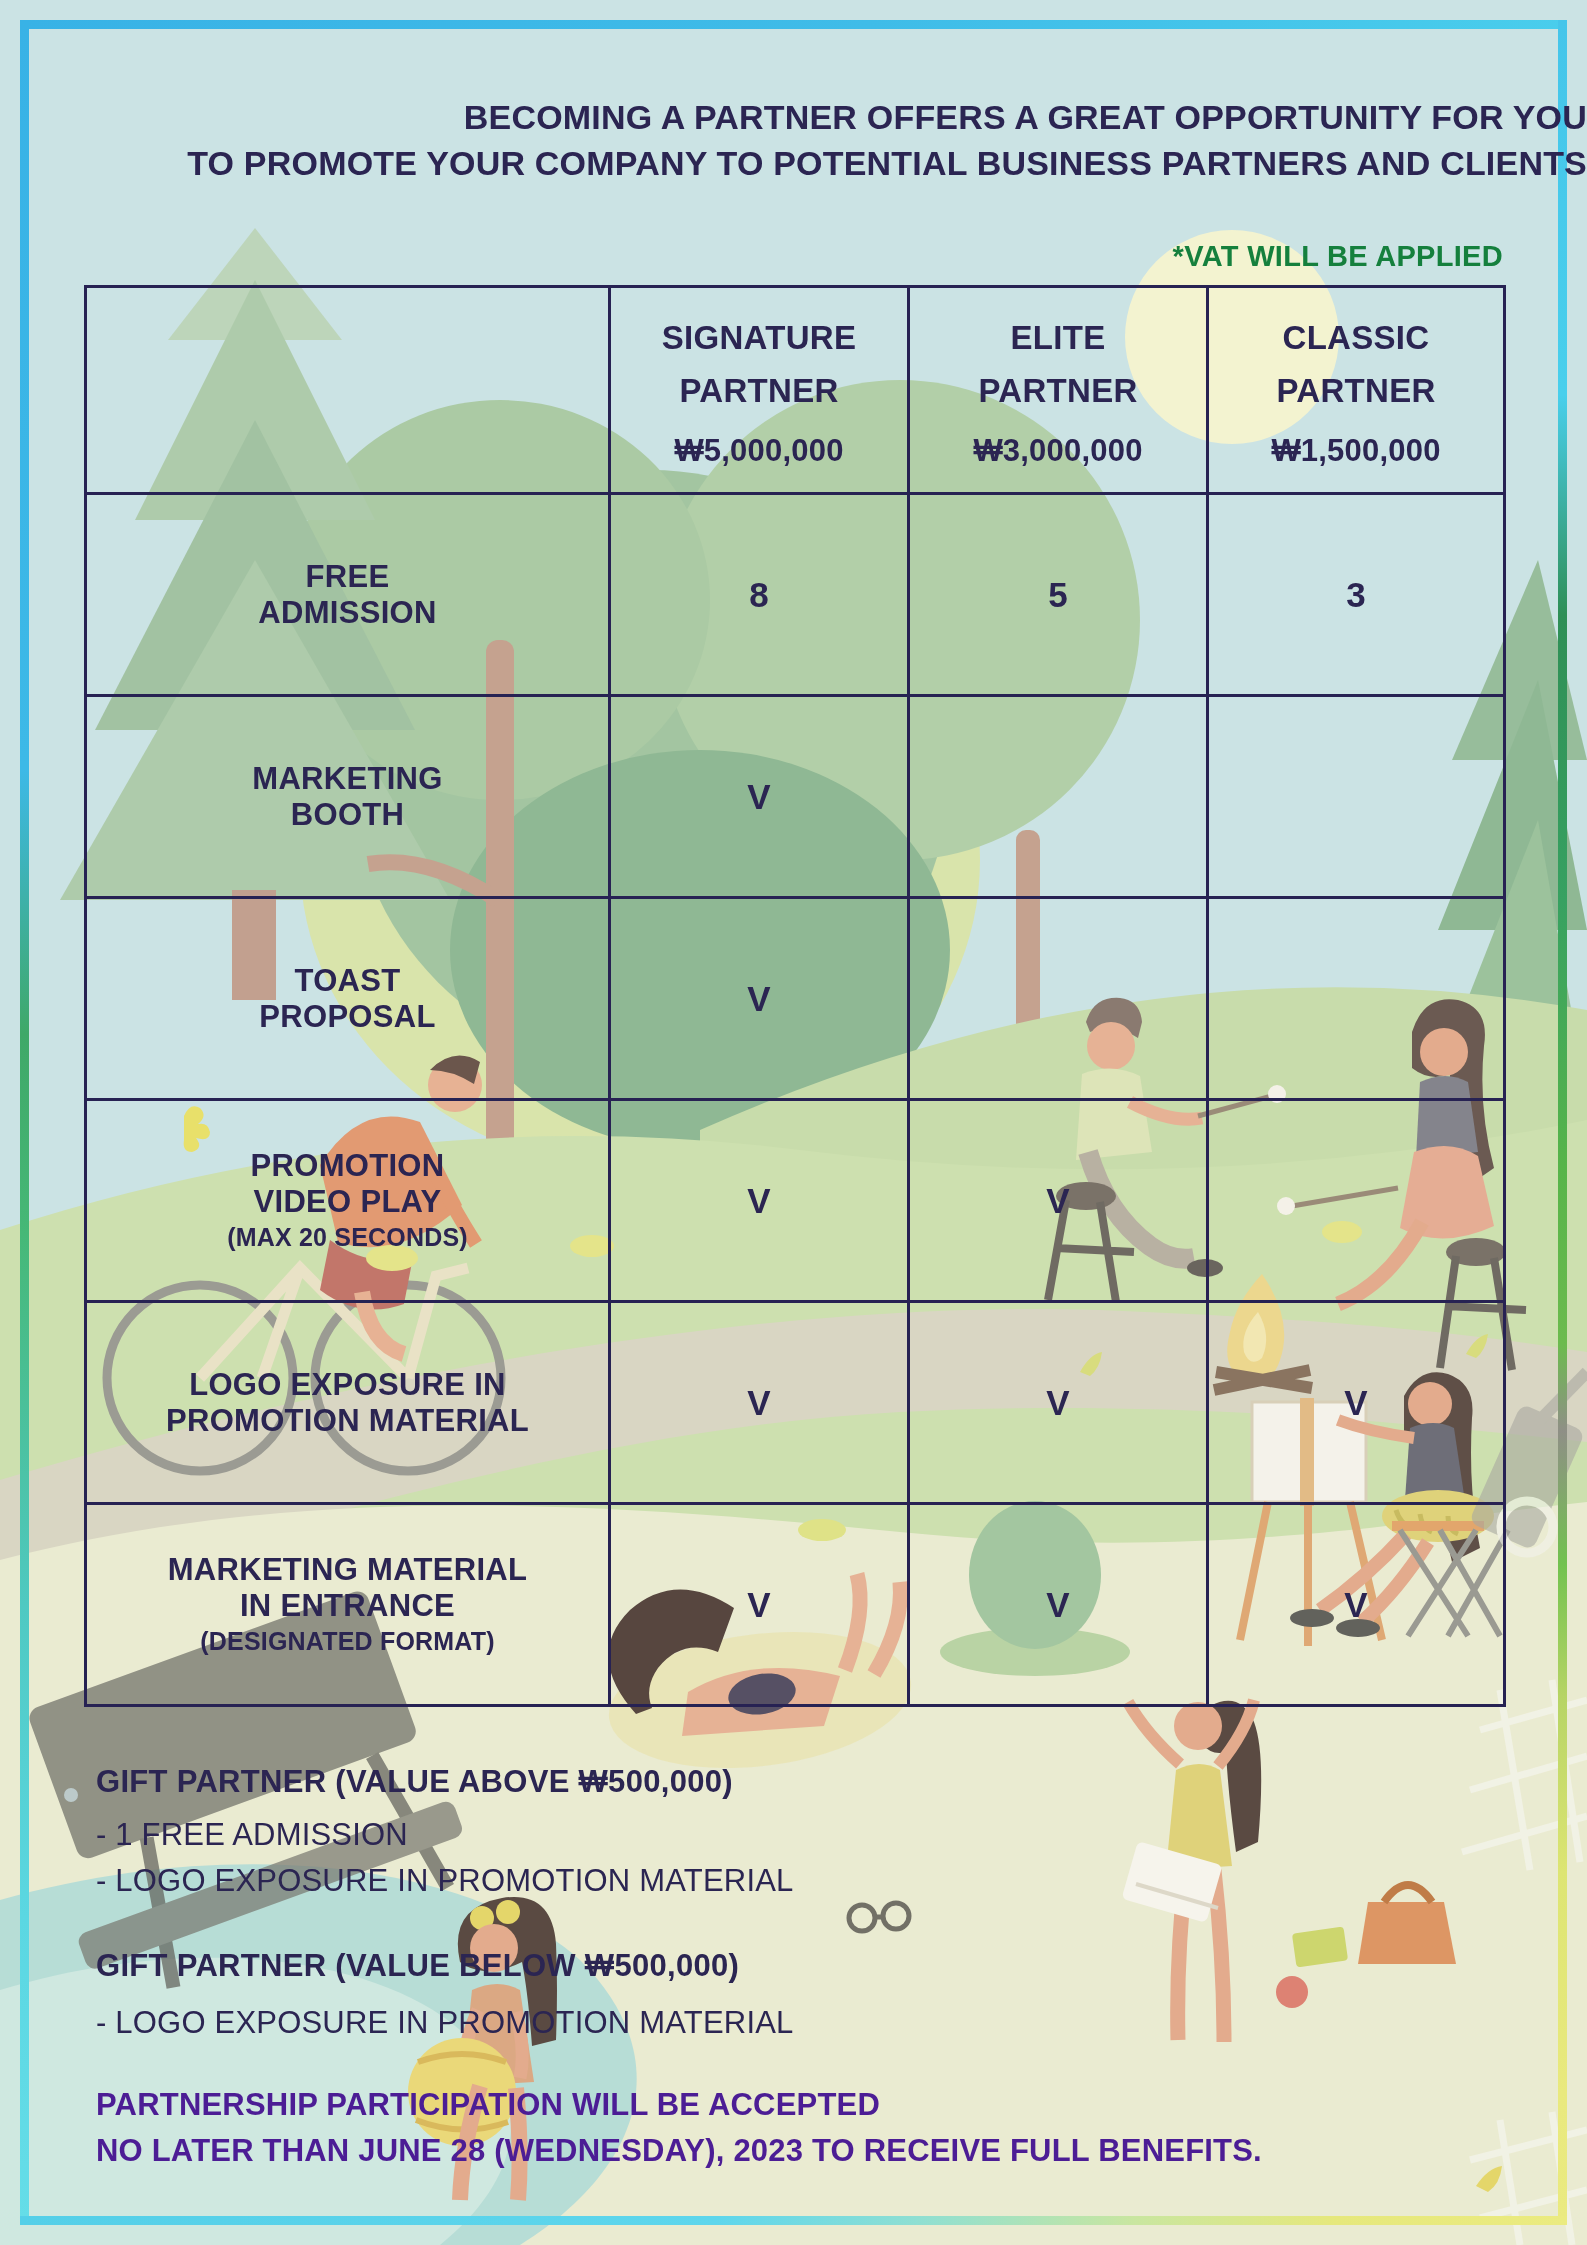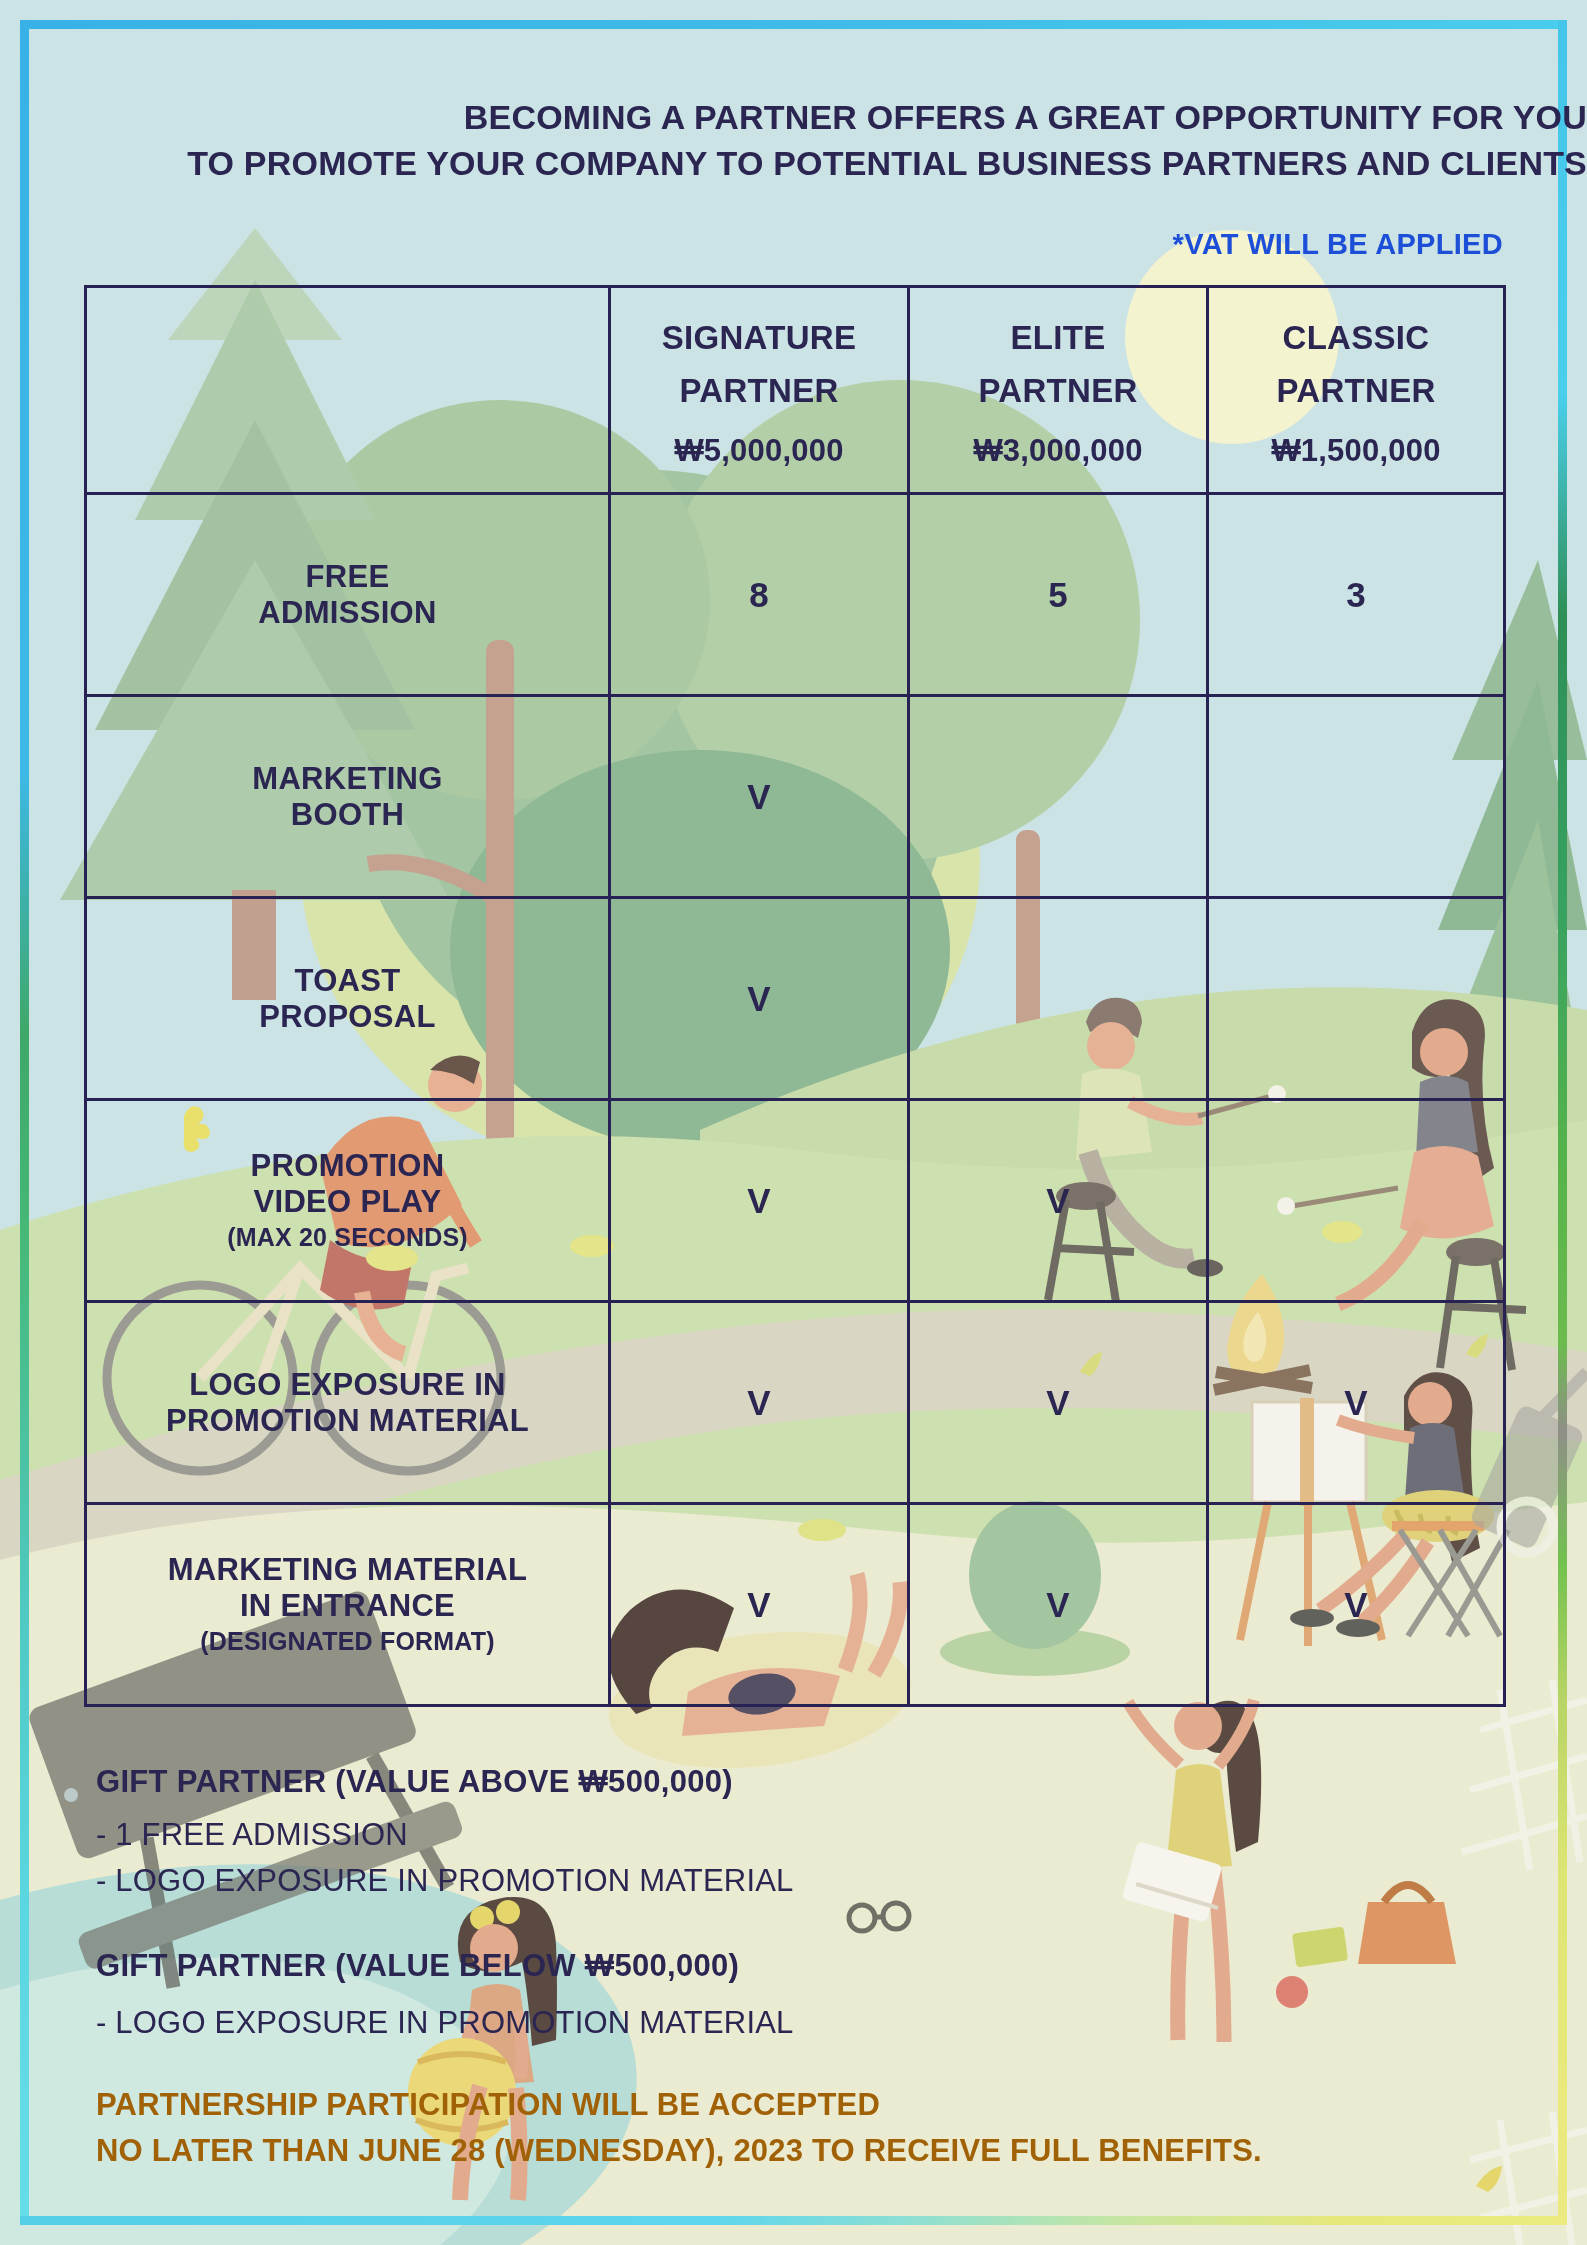--- a/index.html
+++ b/index.html
@@ -19,22 +19,22 @@
     background:linear-gradient(180deg,#45c5ea 0%,#49cfec 17%,#2f8f56 27%,#37a161 40%,#57b44a 52%,#6cbb4e 60%,#8f8f86 64%,#72c24f 70%,#b6d465 76%,#dde573 84%,#e9e97e 94%,#eaea80 100%);}
   .frame-bottom{left:20px;top:2216px;width:1547px;height:9px;
     background:linear-gradient(90deg,#54cfe8 0%,#5ed6ec 45%,#8fdfd2 58%,#c9e6a0 72%,#e6e87c 85%,#ebeb80 100%);}
   
   .title{
     position:absolute;left:0;top:94px;width:1587px;z-index:3;
     text-align:right;color:#2b2552;font-weight:bold;font-size:34px;line-height:46px;
     letter-spacing:.2px;
   }
   .vat{
-    position:absolute;right:84px;top:228px;z-index:3;
-    color:#1d4ed8;font-weight:bold;font-size:29px;letter-spacing:.3px;
+    position:absolute;right:84px;top:240px;z-index:3;
+    color:#15803d;font-weight:bold;font-size:29px;letter-spacing:.3px;
   }
   
   table.partner{
     position:absolute;left:84px;top:285px;z-index:3;
     width:1419px;height:1418px;border-collapse:collapse;table-layout:fixed;
   }
   table.partner th,table.partner td{
     border:3px solid #272253;text-align:center;vertical-align:middle;
     color:#2b2552;padding:0;
   }
@@ -51,21 +51,21 @@
   .notes{position:absolute;left:96px;top:1764px;width:1100px;z-index:3;color:#2b2552;}
   .note-heading{font-size:31px;font-weight:bold;letter-spacing:.3px;}
   .note-item{font-size:31px;font-weight:normal;letter-spacing:.2px;}
   .nh1{margin:0;}
   .ni1{margin-top:17px;}
   .ni2{margin-top:10px;}
   .nh2{margin-top:49px;}
   .ni3{margin-top:21px;}
   .deadline{
     position:absolute;left:96px;top:2082px;z-index:3;
-    color:#a16207;font-weight:bold;font-size:31px;line-height:46px;letter-spacing:.2px;
+    color:#4c1d95;font-weight:bold;font-size:31px;line-height:46px;letter-spacing:.2px;
   }
 </style>
 </head>
 <body>
 
 <div class="page">
 
   <svg class="bg-svg" viewBox="0 0 1587 2245" aria-hidden="true">
 
     <rect x="0" y="0" width="1587" height="2245" fill="#cbe3e4"></rect>

